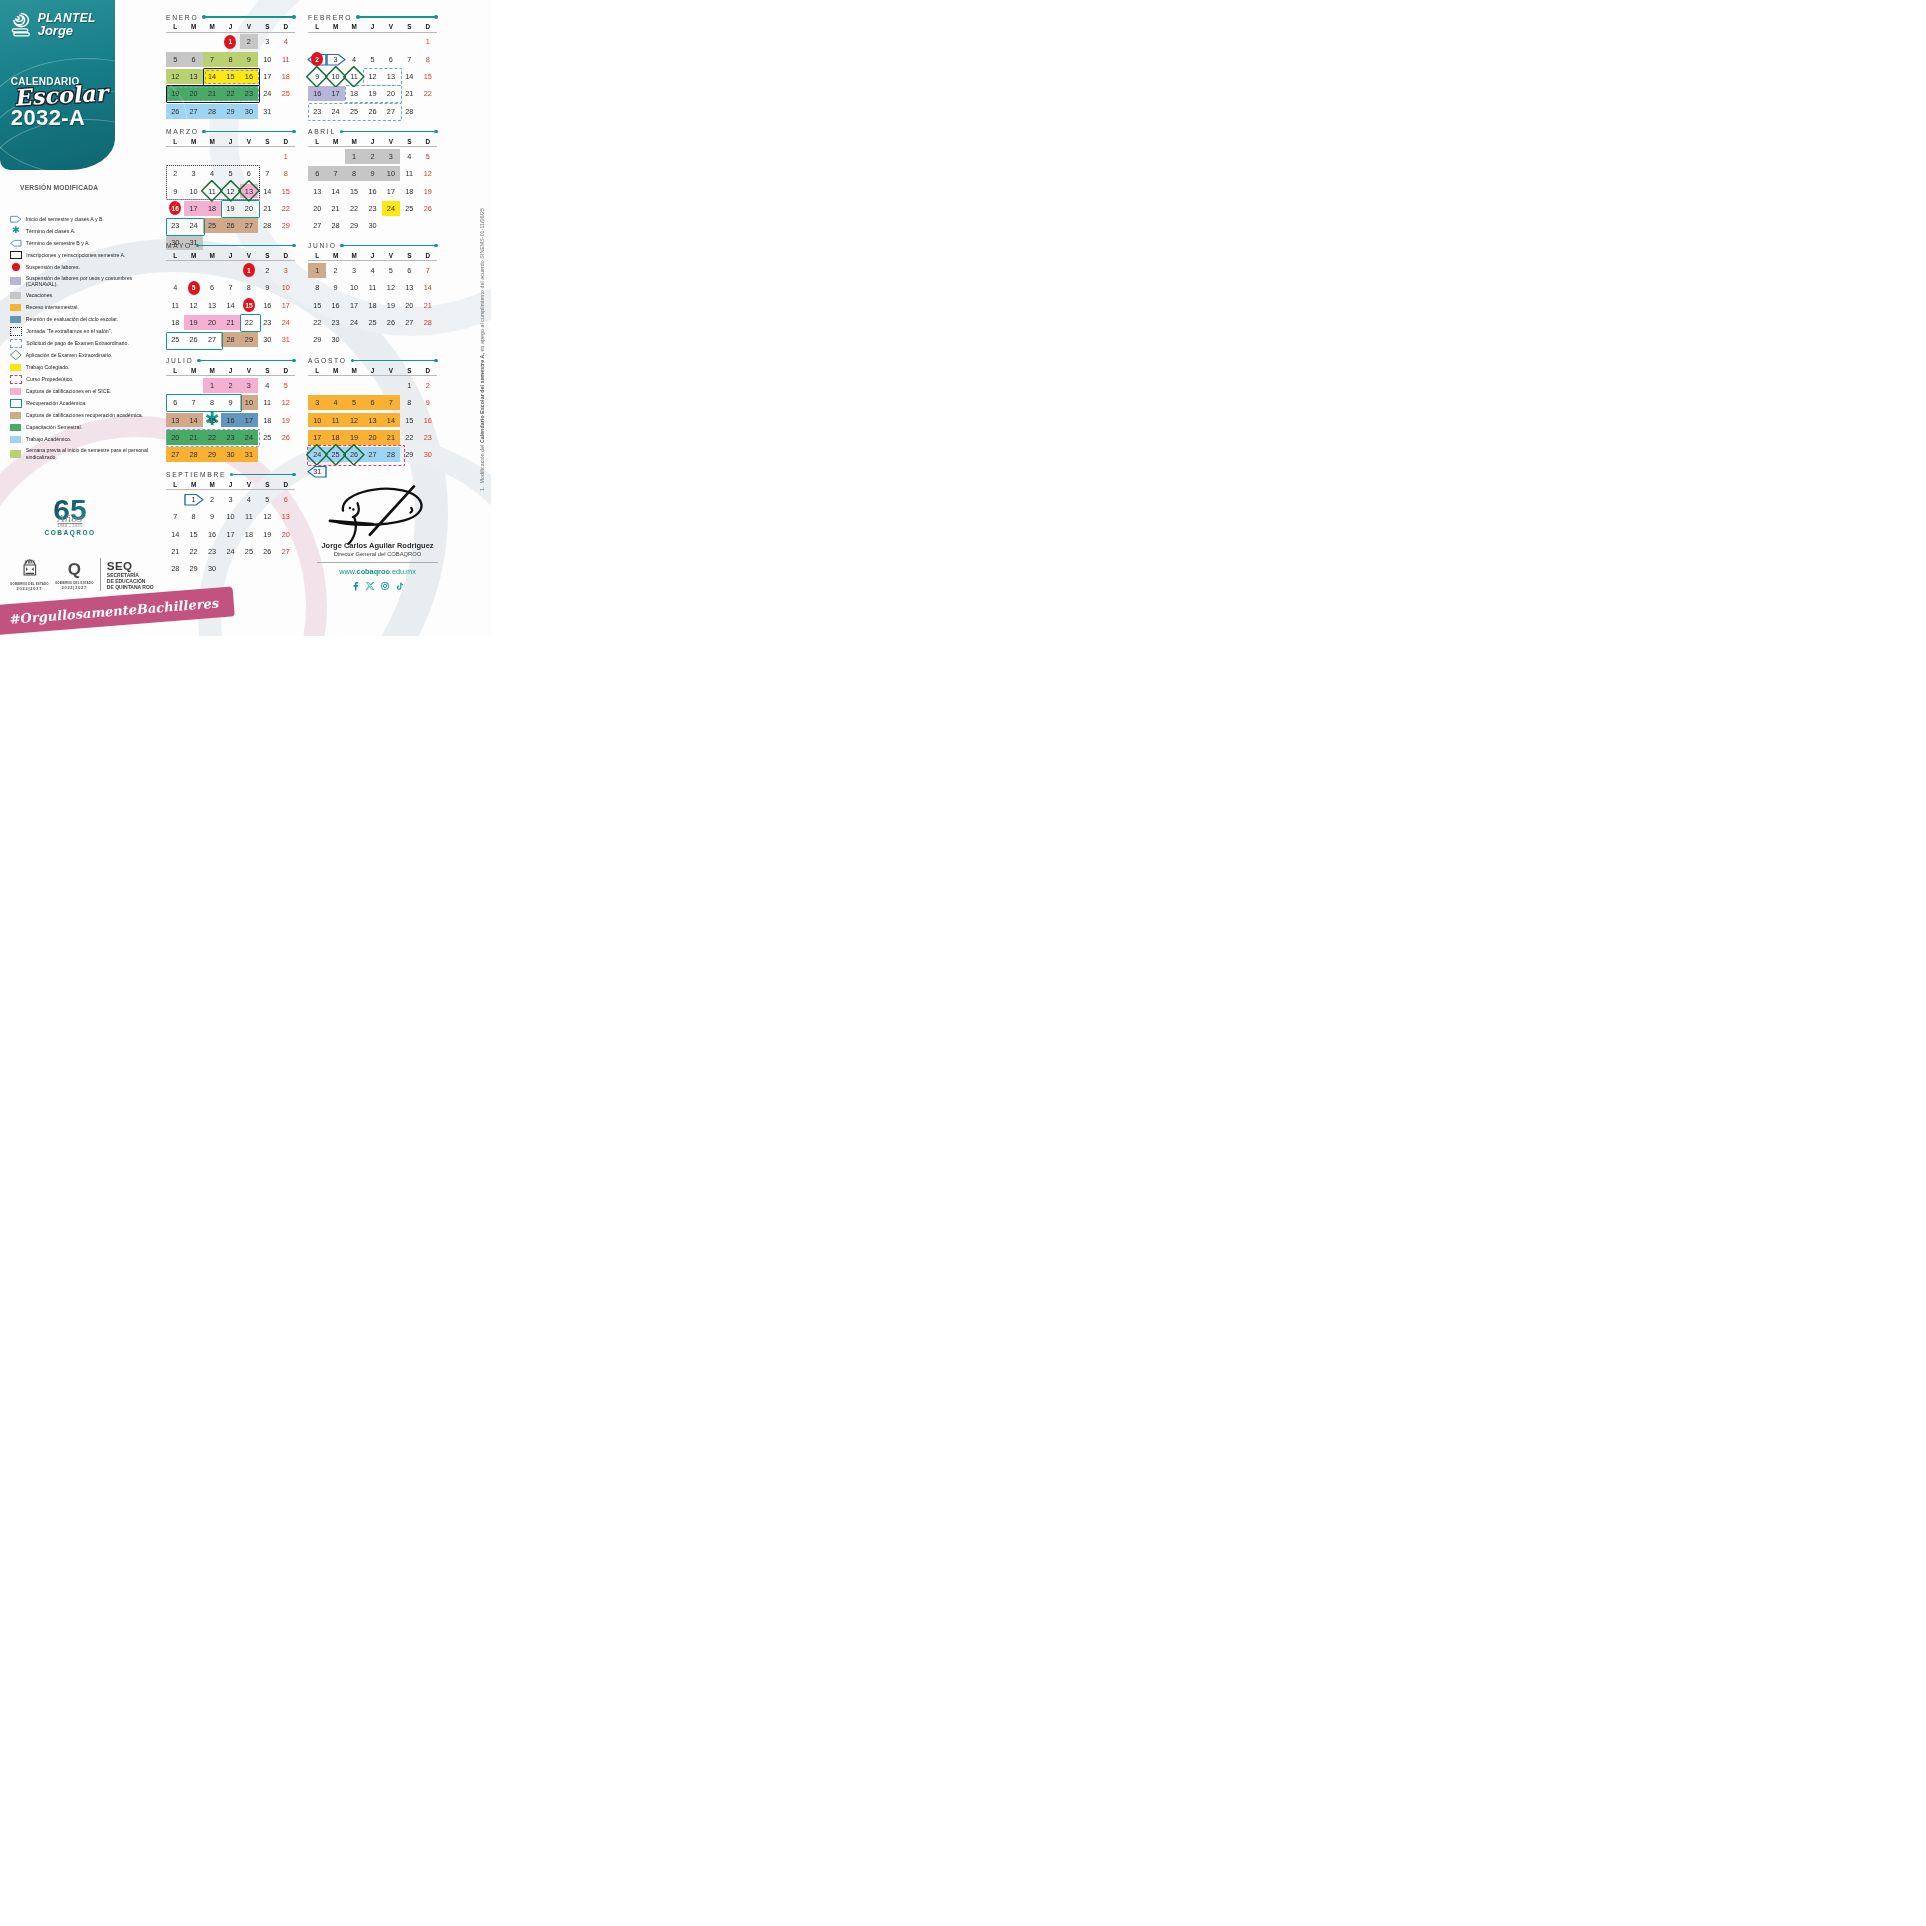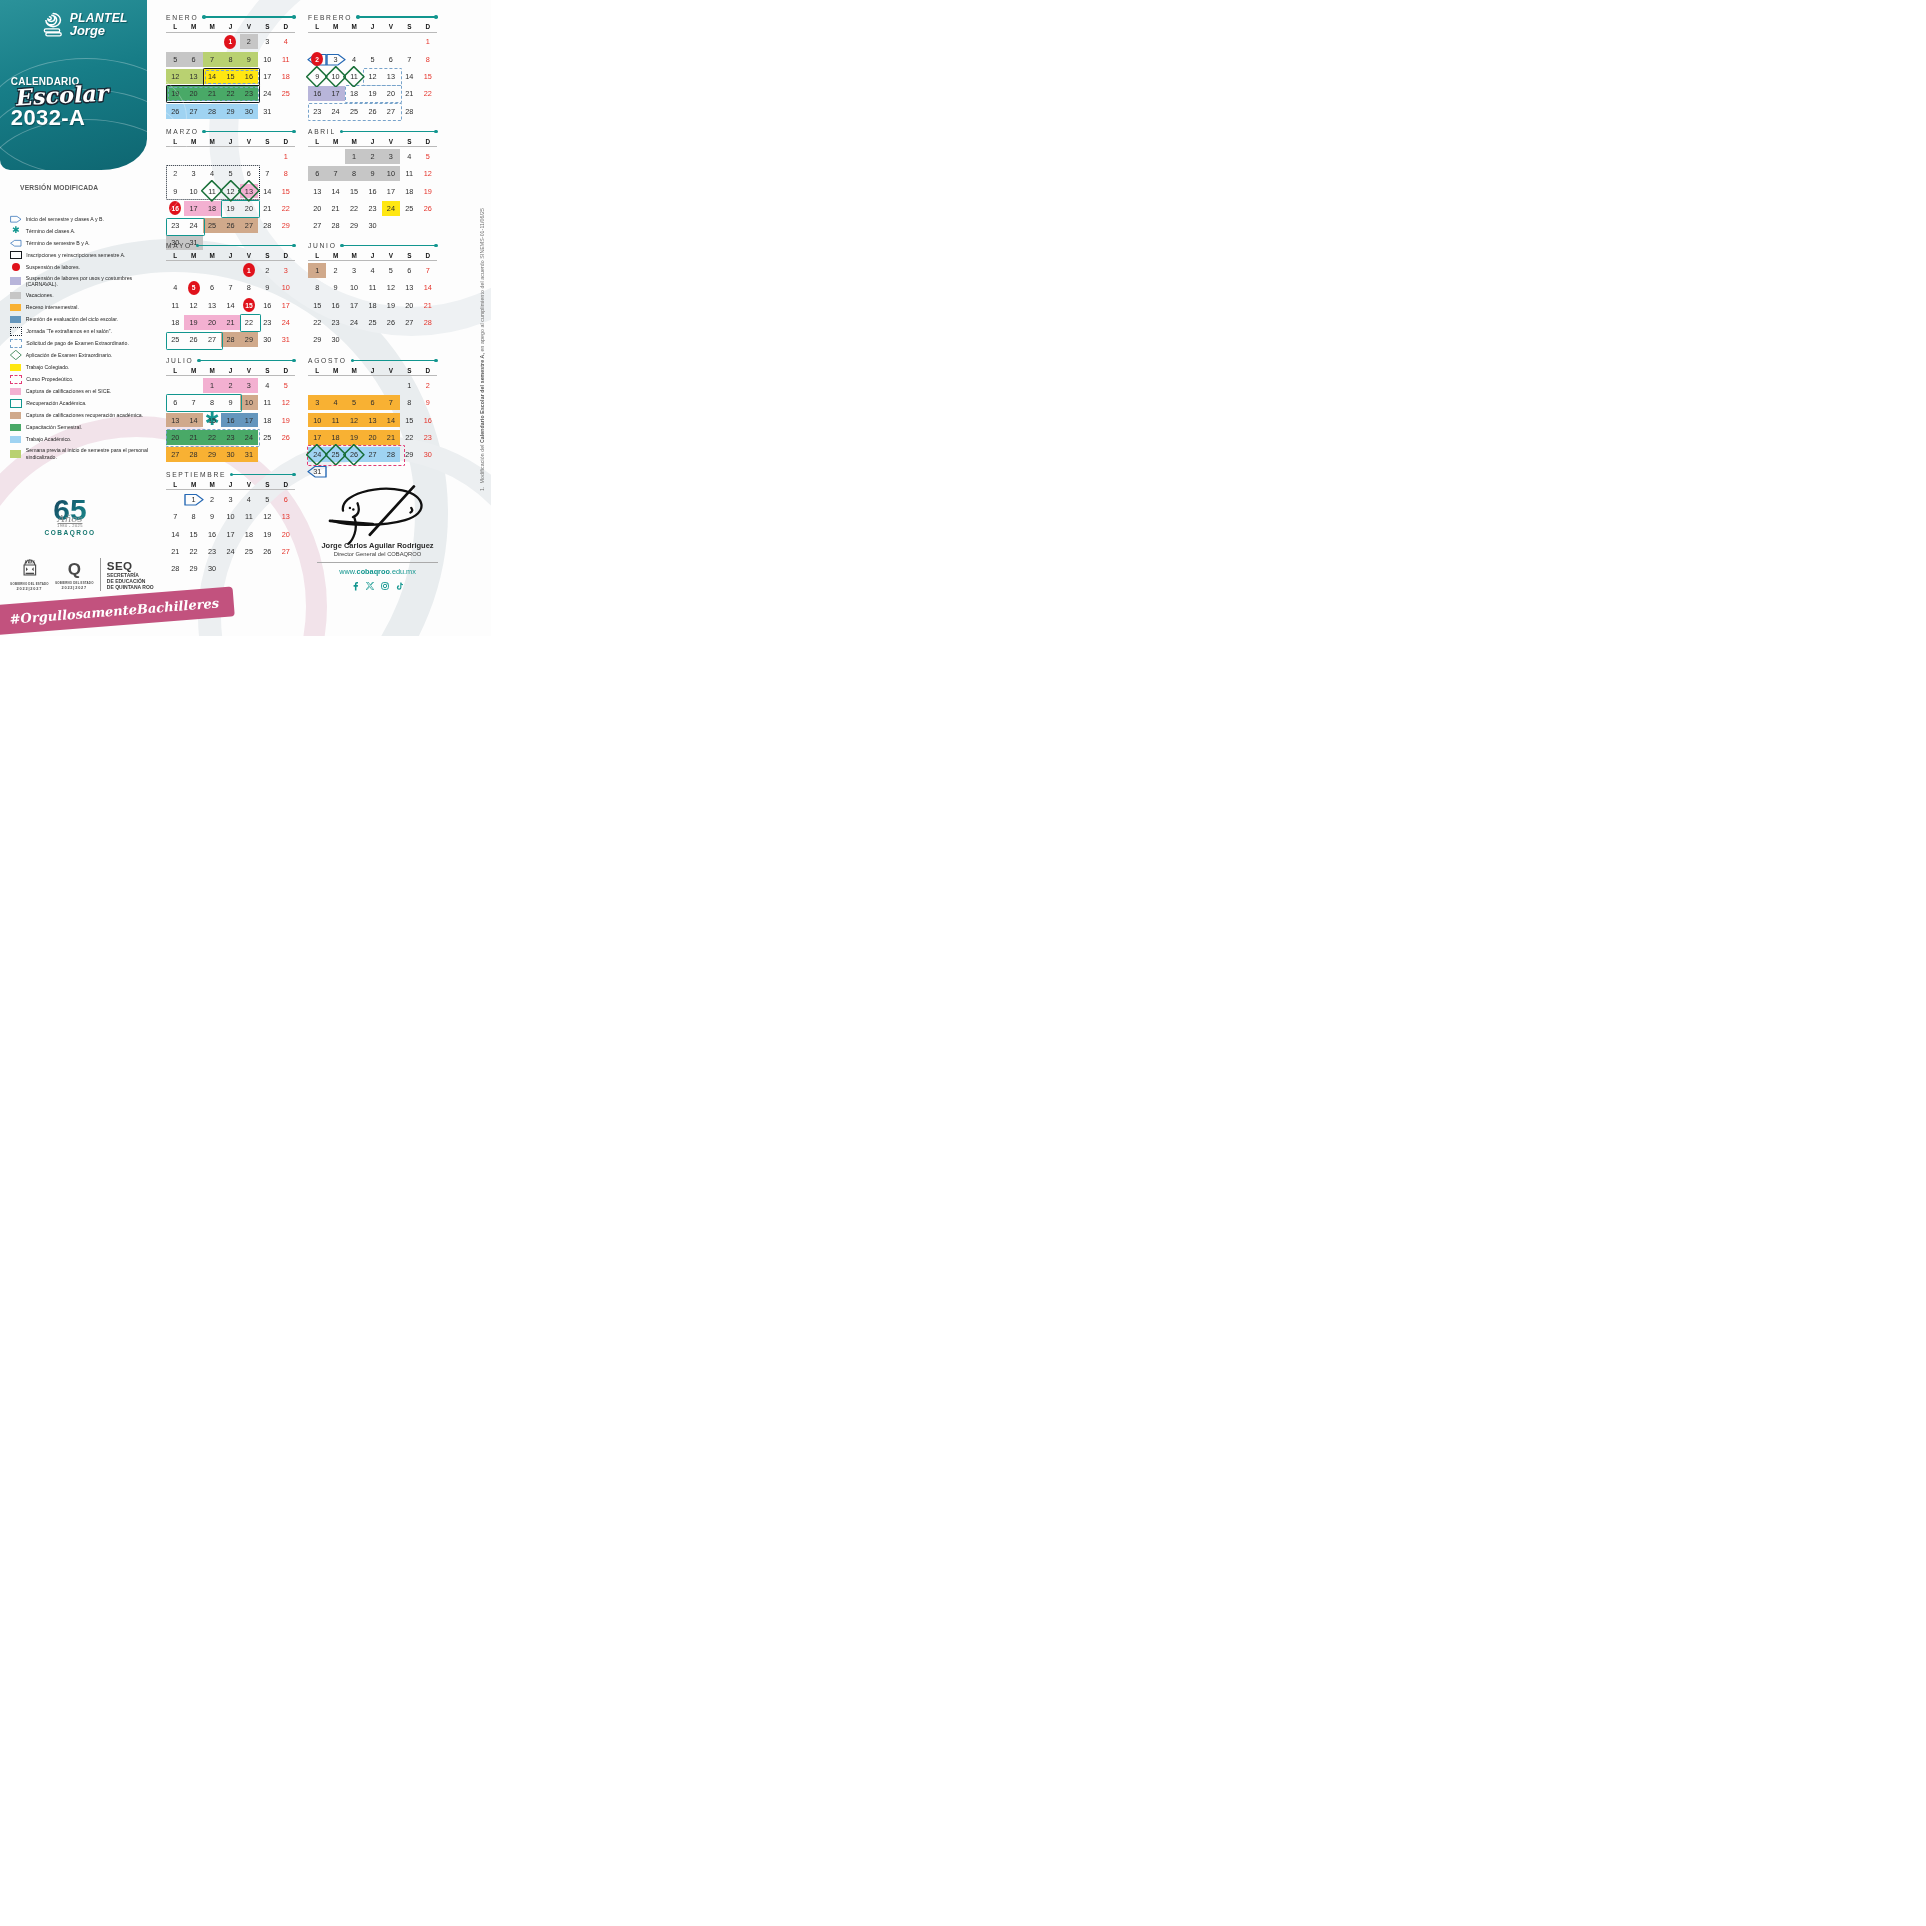--- a/index.html
+++ b/index.html
@@ -7,21 +7,21 @@
         font-family:"Liberation Sans",sans-serif;}
   
   .arc{position:absolute;border-radius:50%;pointer-events:none;z-index:0;}
   .arc1{left:-100px;top:239px;width:482px;height:482px;border:33px solid #e9edef;}
   .arc2{right:-123px;top:-69px;width:347px;height:347px;border:29px solid #eef1f3;}
   .arc3{left:-54px;top:416px;width:339px;height:339px;border:21px solid #f2e3ea;}
   .arc4{right:-69px;bottom:-162px;width:316px;height:316px;border:23px solid #eceff1;}
   
   .hdr{position:absolute;left:0;top:0;width:115px;height:170px;z-index:3;
        background:linear-gradient(165deg,var(--tealMid) 0%,#177d87 45%,var(--tealDark) 100%);
-       border-radius:0 0 46px 10px / 0 0 31px 10px;padding-left:32px;}
+       border-radius:0 0 46px 10px / 0 0 31px 10px;}
   .hdr .wave{position:absolute;left:-15.4px;border-radius:50%;border:0.8px solid rgba(255,255,255,.28);
        width:200px;height:116px;pointer-events:none;}
   .brand{display:flex;align-items:center;gap:5.4px;padding:11.6px 6.2px 0 10px;}
   .brand-txt{color:#fff;line-height:1.02;text-shadow:0.8px 1.2px 0.8px rgba(0,50,56,.55);}
   .brand-top{font-size:12px;font-weight:800;letter-spacing:0.4px;font-style:italic;}
   .brand-bot{font-size:13px;font-weight:800;font-style:italic;}
   .title{position:absolute;left:10.8px;top:76px;color:#fff;}
   .t-cal{font-size:10px;font-weight:800;letter-spacing:0.2px;text-shadow:0.8px 1.2px 1.2px rgba(0,50,56,.6);}
   .t-esc{font-family:"DejaVu Serif",serif;font-style:italic;font-weight:700;font-size:22.3px;
          margin:-5.4px 0 0 5.4px;transform:rotate(-3deg);

